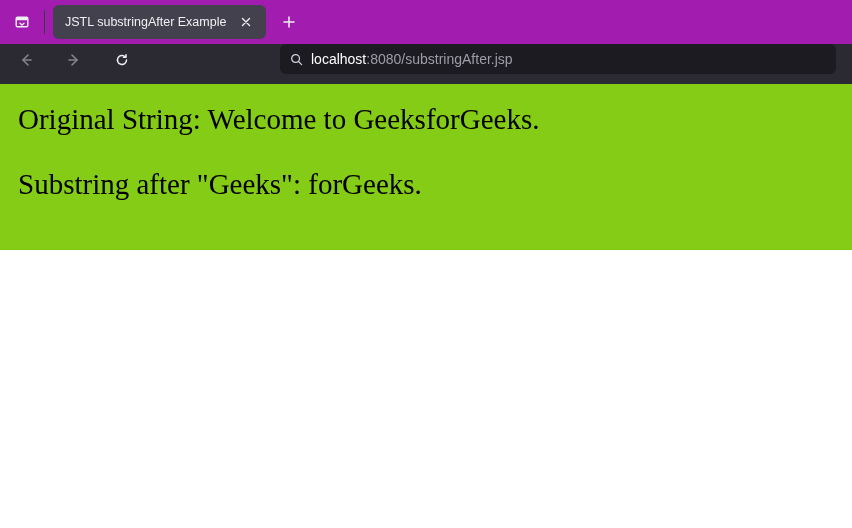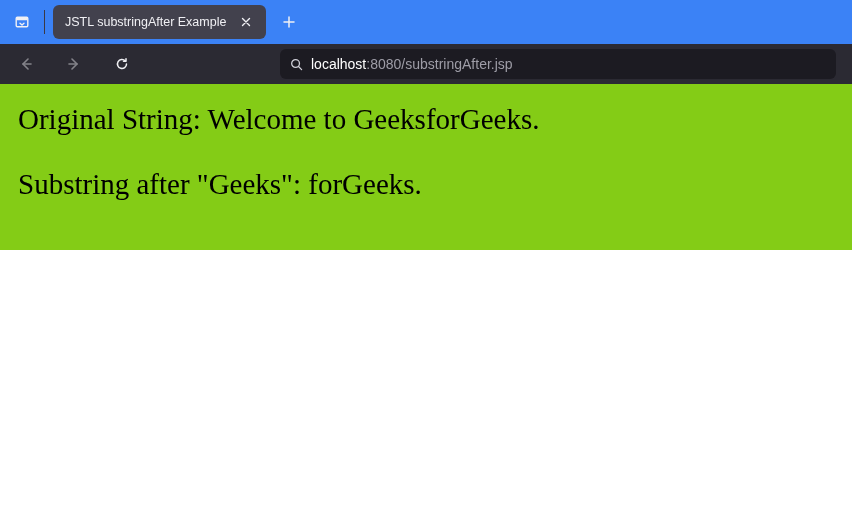--- a/index.html
+++ b/index.html
@@ -4,21 +4,21 @@
 <style>
   * { margin: 0; padding: 0; box-sizing: border-box; }
   body {
     width: 852px;
     height: 528px;
     font-family: -apple-system, BlinkMacSystemFont, "Segoe UI", Arial, sans-serif;
     background: #ffffff;
     overflow: hidden;
   }
   .browser-chrome {
-    background: #3b82f6;
+    background: #a21caf;
     color: #cfcfd8;
   }
   .tab-strip {
     display: flex;
     align-items: center;
     height: 44px;
     padding-left: 8px;
     gap: 6px;
   }
   .window-btn {
@@ -65,21 +65,20 @@
     width: 30px;
     height: 30px;
     display: flex;
     align-items: center;
     justify-content: center;
     border-radius: 4px;
     margin-left: 2px;
   }
   .toolbar {
     display: flex;
-    align-items: center;
     height: 40px;
     padding: 0 10px;
     gap: 16px;
     background: #2b2a33;
   }
   .nav-btn {
     width: 32px;
     height: 32px;
     display: flex;
     align-items: center;

